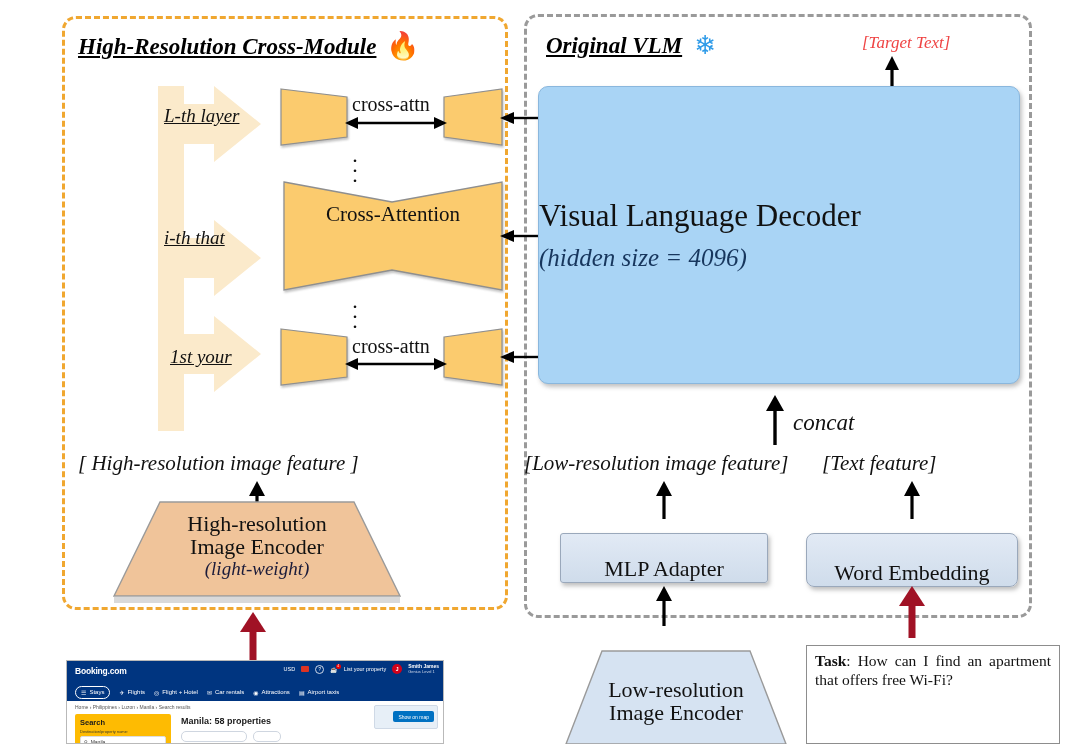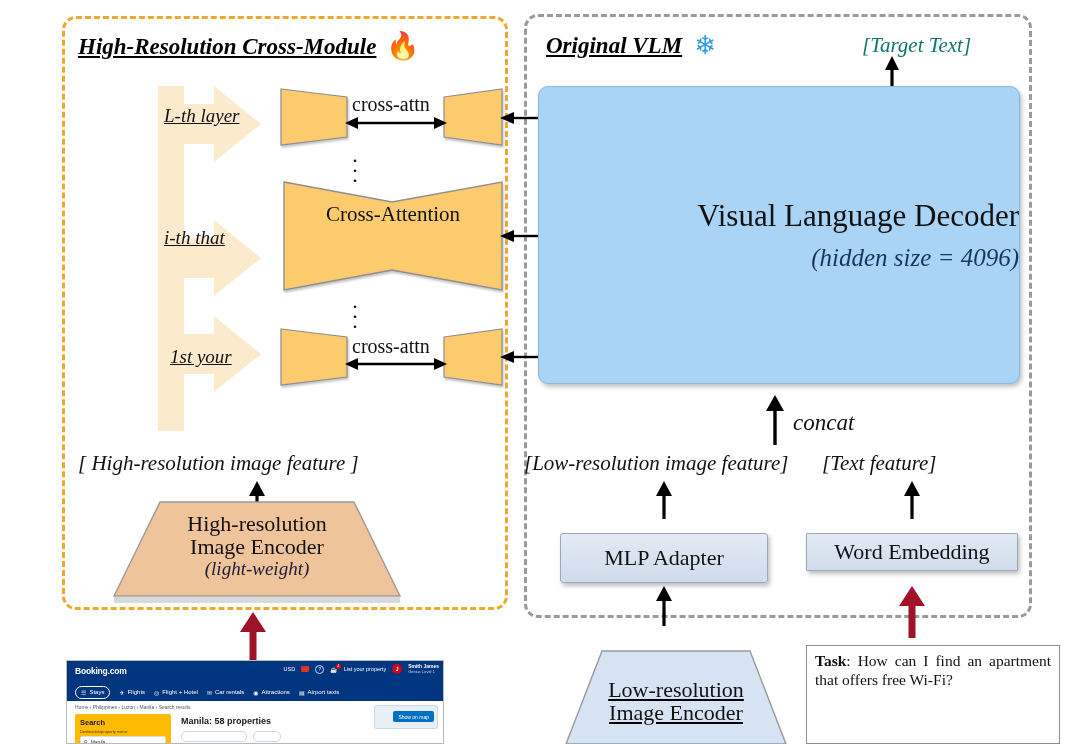--- a/index.html
+++ b/index.html
@@ -61,35 +61,35 @@
     letter-spacing:0;
   }
   .vdots span{display:block;font-size:22px;line-height:10px;}
 
   
   .decoder{
     left:538px;top:86px;width:482px;height:298px;
     background:#a9d4f5;border:1px solid #8ab7dd;border-radius:10px;
     box-shadow:2px 3px 4px rgba(120,120,120,0.45);
     box-sizing:border-box;
-    display:flex;flex-direction:column;align-items:flex-end;justify-content:center;
+    display:flex;flex-direction:column;align-items:flex-start;justify-content:center;
   }
   .decoder .d1{font-size:31px;color:#111;}
   .decoder .d2{font-size:25px;color:#17365d;font-style:italic;margin-top:10px;}
 
   
   .cap-italic{font-style:italic;font-size:20px;color:#111;white-space:nowrap;}
-  .cap-target{font-style:italic;font-size:21px;color:#0f766e;white-space:nowrap;text-align:right;}
+  .cap-target{font-style:italic;font-size:17px;color:#ef4444;white-space:nowrap;text-align:right;}
 
   
   .lbox{
     background:linear-gradient(180deg,#e2eaf5 0%,#cfdceb 100%);
     border:1px solid #9aa8bb;
     box-shadow:2px 3px 4px rgba(130,130,130,0.5);
-    display:flex;align-items:center;justify-content:center;
+    display:flex;align-items:flex-end;justify-content:center;
     font-size:22px;color:#111;box-sizing:border-box;
   }
 
   
   .taskbox{
     left:806px;top:645px;width:254px;height:99px;
     background:#fff;border:1px solid #8d8d8d;
     box-sizing:border-box;padding:6px 8px 0 8px;
     font-size:15.5px;color:#111;line-height:1.22;
     text-align:justify;overflow:hidden;
@@ -268,32 +268,32 @@
   </svg>
 
   <div class="abs lbox" style="left:560px;top:533px;width:208px;height:50px;border-radius:3px;">
     <span>MLP Adapter</span>
   </div>
   <svg class="abs" style="left:652px;top:586px;" width="24" height="40">
     <line x1="12" y1="40" x2="12" y2="12" stroke="#000" stroke-width="3.2"></line>
     <polygon points="12,0 4,15 20,15" fill="#000"></polygon>
   </svg>
 
-  <div class="abs lbox" style="left:806px;top:533px;width:212px;height:38px;border-radius:1px;">
+  <div class="abs lbox" style="left:806px;top:533px;width:212px;height:54px;border-radius:8px;">
     <span>Word Embedding</span>
   </div>
   <svg class="abs" style="left:897px;top:586px;" width="30" height="52">
     <line x1="15" y1="52" x2="15" y2="16" stroke="#a01225" stroke-width="7"></line>
     <polygon points="15,0 2,20 28,20" fill="#a01225"></polygon>
   </svg>
 
   <svg class="abs" style="left:564px;top:649px;" width="224" height="95">
     <polygon points="38,2 186,2 222,95 2,95" fill="#d6e3f2" stroke="#9a9a9a" stroke-width="1.4"></polygon>
   </svg>
-  <div class="abs block-text" style="left:564px;top:678px;width:224px;text-decoration:underline;">
+  <div class="abs block-text" style="left:564px;top:678px;width:224px;">
     <span class="t1" style="font-size:22px;">Low-resolution</span>
     <span class="t1" style="font-size:22px;">Image Encoder</span>
   </div>
 
   <div class="abs taskbox">
     <div>
       <b>Task</b><span>: How can I find an apartment that offers free Wi-Fi?</span>
     </div>
   </div>
 

